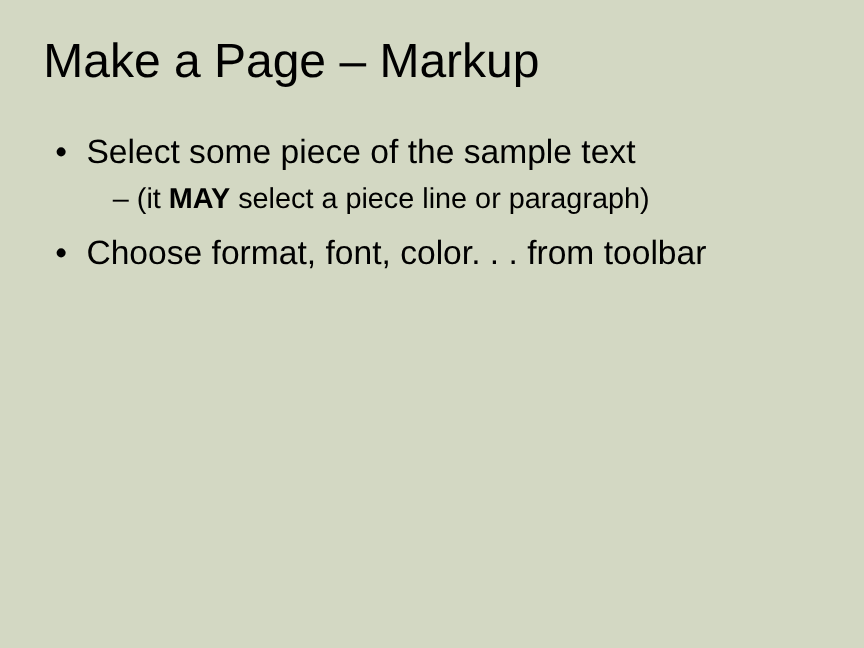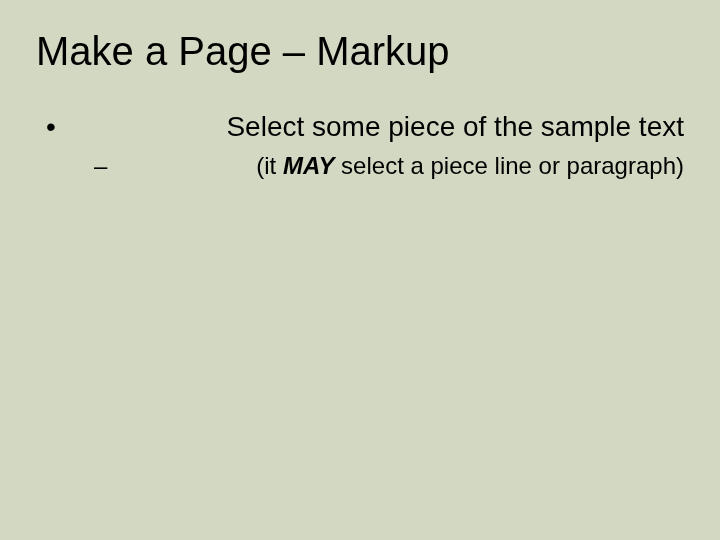--- a/index.html
+++ b/index.html
@@ -27,21 +27,20 @@
     list-style: none;
     margin: 0;
     padding: 0 0 0 10px;
     font-size: 28px;
     line-height: 1.35;
   }
   ul.level1 > li {
     position: relative;
     padding-left: 26px;
     margin-bottom: 10px;
-    text-align: right;
   }
   ul.level1 > li::before {
     content: "•";
     position: absolute;
     left: 0;
     top: 0;
     font-size: 28px;
   }
   ul.level2 {
     list-style: none;
@@ -54,32 +53,34 @@
     padding-left: 20px;
   }
   ul.level2 > li::before {
     content: "–";
     position: absolute;
     left: 0;
     top: 0;
   }
   .may {
     font-weight: 700;
-    font-style: italic;
   }
 </style>
 </head>
 <body>
 
 <div class="slide">
   <h1 class="title">Make a Page – Markup</h1>
 
   <ul class="level1">
     <li>
       <span>Select some piece of the sample text</span>
       <ul class="level2">
         <li>
           <span>(it </span><span class="may">MAY</span><span> select a piece line or paragraph)</span>
         </li>
       </ul>
     </li>
+    <li>
+      <span>Choose format, font, color. . . from toolbar</span>
+    </li>
   </ul>
 </div>
 
 </body></html>

